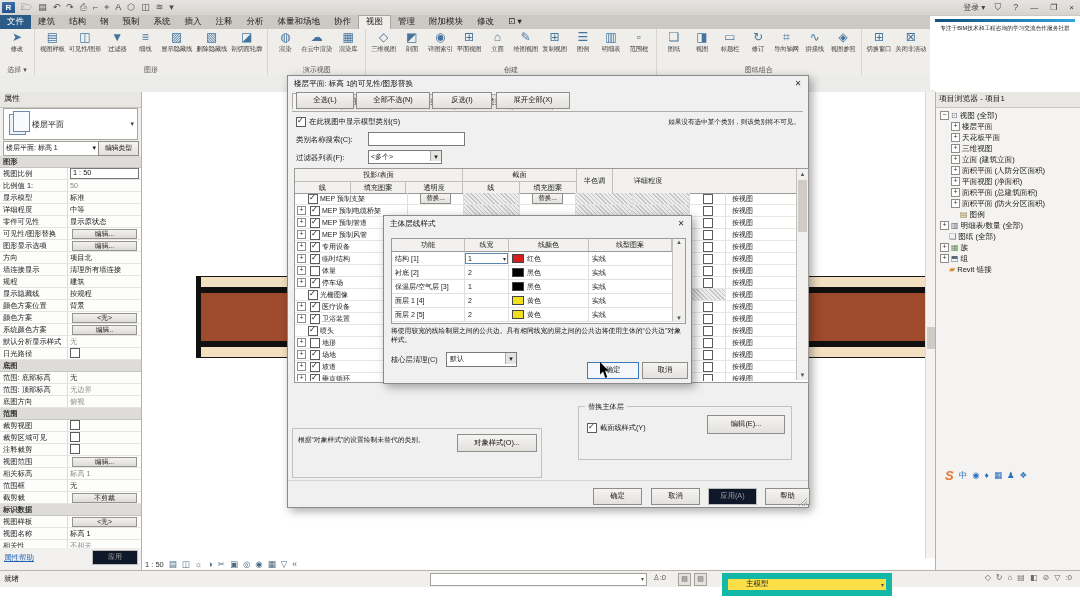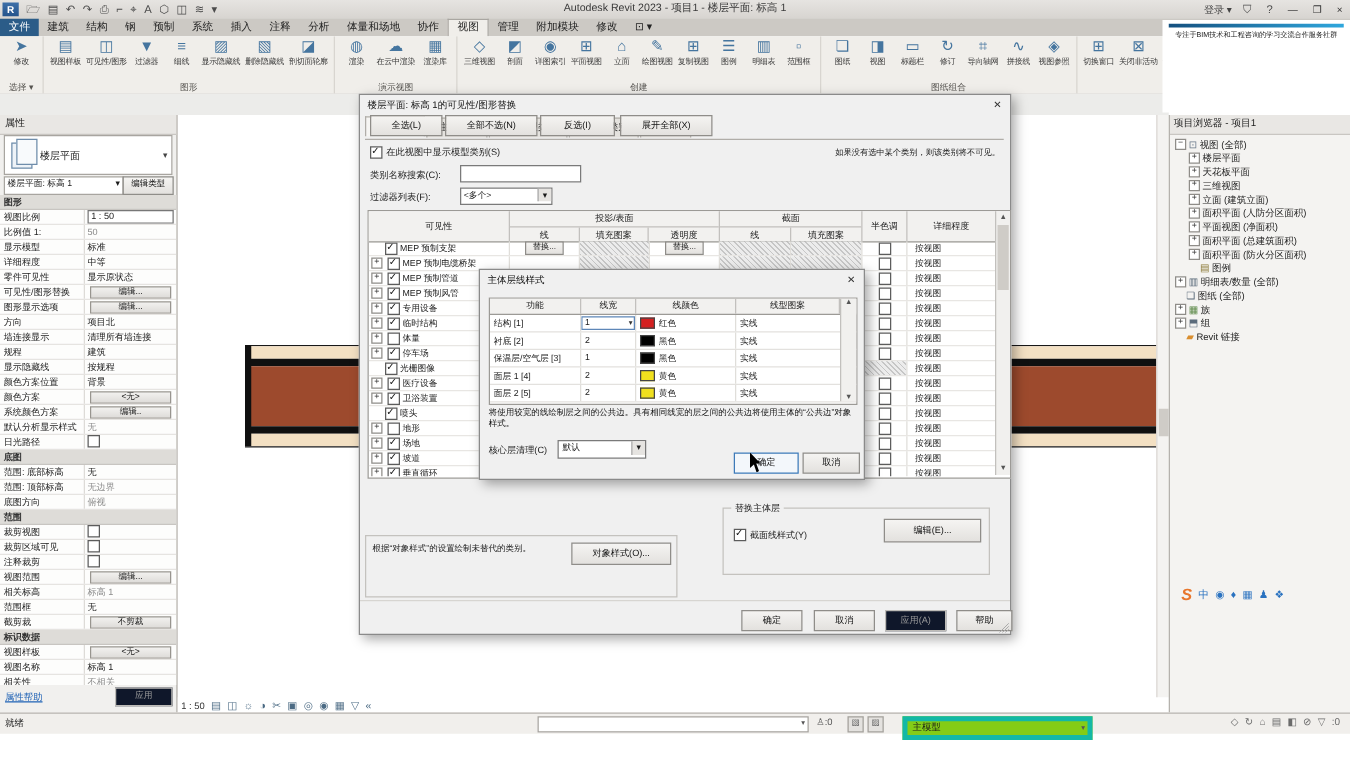--- a/index.html
+++ b/index.html
@@ -174,21 +174,21 @@
   #wm-s{color:#e8762c;font-weight:bold;font-size:13px;font-style:italic}
   .wm-ico{color:#2a72c0;font-size:8.5px}
 
   
   #statusbar{left:0;top:570px;width:1080px;height:16px;background:#f1efec;border-top:1px solid #b7b4af;font-size:7.5px}
   #sb-ready{position:absolute;left:4px;top:3px}
   #sb-combo1{position:absolute;left:430px;top:2px;width:215px;height:11px;background:#fff;border:1px solid #a5a29d}
   #sb-combo1 .chev{float:right;font-size:6px;padding:1px 2px;color:#555}
   #sb-person{position:absolute;left:653px;top:2px;color:#555}
   .sb-sq{position:absolute;top:2px;width:11px;height:11px;border:1px solid #a5a29d;background:#e4e2df;text-align:center;font-size:7px;line-height:10px;color:#666}
-  #sb-model{position:absolute;left:722px;top:2px;width:140px;height:11px;background:#84cc16;border:4px solid #14b8a6;padding-left:4px;line-height:10px}
+  #sb-model{position:absolute;left:722px;top:2px;width:140px;height:11px;background:#fde047;border:6px solid #14b8a6;padding-left:18px;line-height:10px}
   #sb-model .chev{float:right;font-size:6px;padding:1px 2px;color:#555}
   #sb-right{position:absolute;right:8px;top:2px;display:flex;gap:5px;color:#6b6b6b;font-size:8px;align-items:center}
 </style>
 </head>
 <body>
 
 <div id="app">
 
   <div id="titlebar" class="abs">
     <div id="appicon">R</div>
@@ -199,21 +199,20 @@
         <span class="qicon">↷</span>
         <span class="qicon">⎙</span>
         <span class="qicon">⌐</span>
         <span class="qicon">⌖</span>
         <span class="qicon">A</span>
         <span class="qicon">⬡</span>
         <span class="qicon">◫</span>
         <span class="qicon">≋</span>
         <span class="qicon">▾</span>
       </div>
-    <div id="title-text">Autodesk Revit 2023 - 项目1 - 楼层平面: 标高 1</div>
     <div id="tb-right">
       <span><span>登录</span> ▾</span>
       <span class="qicon">⛉</span>
       <span class="qicon">?</span>
       <span class="winbtn">—</span>
       <span class="winbtn">❐</span>
       <span class="winbtn">×</span>
     </div>
   </div>
 
@@ -687,21 +686,20 @@
     <div id="vg-search-label">类别名称搜索(C):</div>
     <div id="vg-search"></div>
     <div id="vg-filter-label">过滤器列表(F):</div>
     <div id="vg-filter">
       <span class="chev">▾</span>
       <span>&lt;多个&gt;</span>
     </div>
 
     <div id="cat-table">
       <div id="cat-head">
-        <div class="hc hfull" style="width:113px">可见性</div>
         <div class="hc" style="width:168px">
           <div class="top">投影/表面</div>
           <div class="sub">
             <div style="width:56px">线</div>
             <div style="width:56px">填充图案</div>
             <div style="width:56px">透明度</div>
           </div>
         </div>
         <div class="hc" style="width:114px">
           <div class="top">截面</div>

